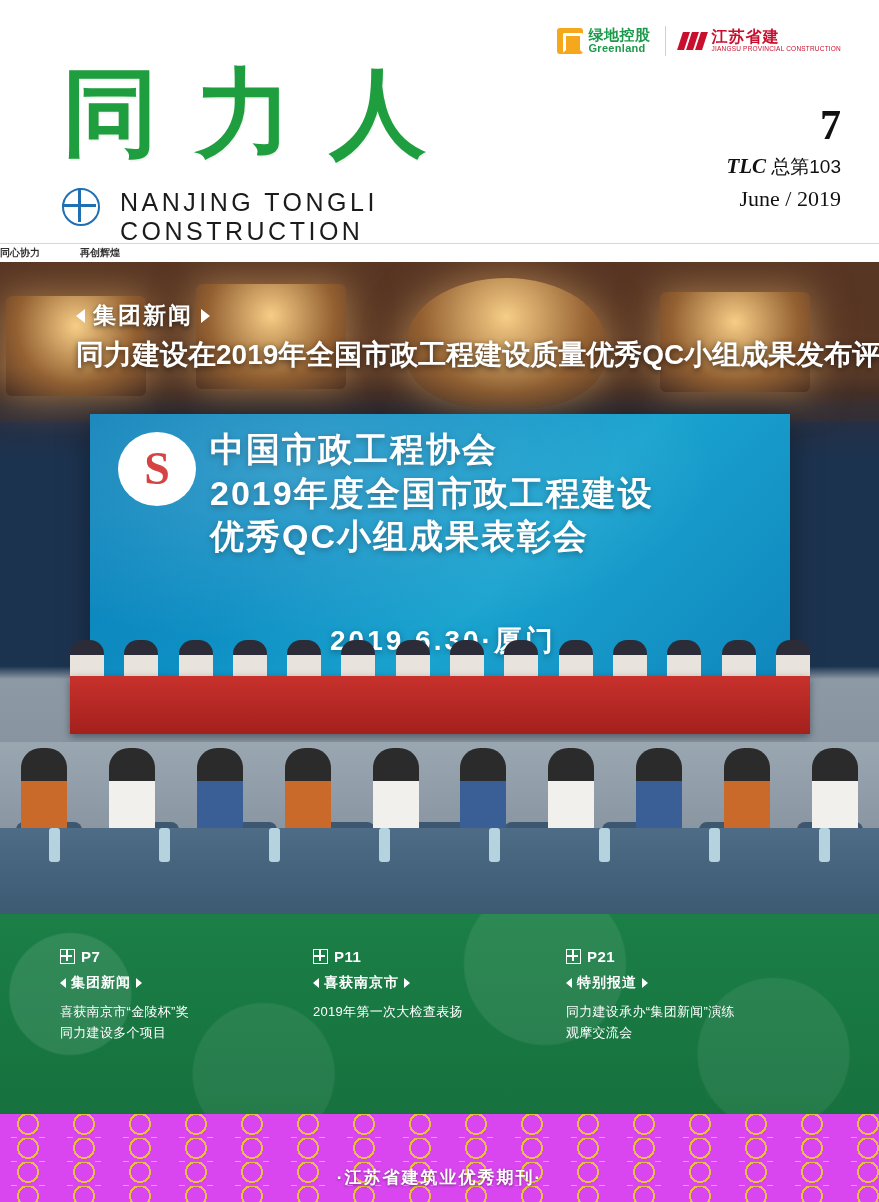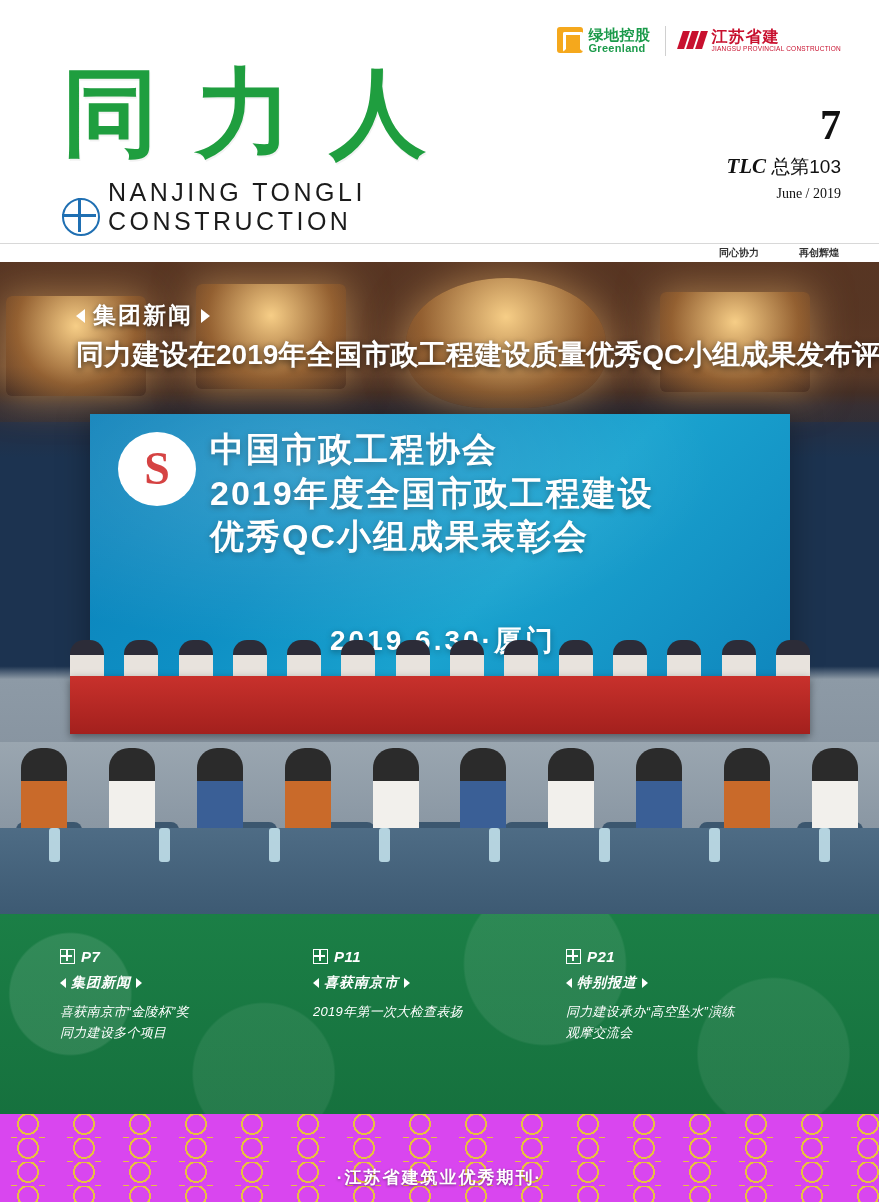--- a/index.html
+++ b/index.html
@@ -28,21 +28,21 @@
   .brandbar {
     position: absolute;
     top: 26px;
     right: 38px;
     display: flex;
     align-items: center;
     gap: 14px;
   }
   .brand {
     display: flex;
-    align-items: flex-start;
+    align-items: center;
     gap: 6px;
   }
   .brand-sep {
     width: 1px;
     height: 30px;
     background: #d0d0d0;
   }
   .greenland-mark {
     width: 26px;
     height: 26px;
@@ -117,23 +117,23 @@
     font-size: 96px;
     font-weight: bold;
     color: #1f9e3f;
     letter-spacing: 38px;
     line-height: 1;
     white-space: nowrap;
     text-shadow: 1px 2px 0 rgba(0,0,0,.05);
   }
   .logo-sub {
     display: flex;
-    align-items: flex-end;
-    gap: 8px;
-    margin-top: 16px;
+    align-items: flex-start;
+    gap: 20px;
+    margin-top: 26px;
   }
   .tl-emblem {
     width: 34px;
     height: 34px;
     border-radius: 50%;
     border: 2.5px solid #1f6fb2;
     position: relative;
     flex: none;
   }
   .tl-emblem::before {
@@ -183,39 +183,38 @@
   }
   .issue-line .total {
     font-style: normal;
     font-family: "Liberation Sans", sans-serif;
     font-size: 19px;
     font-weight: normal;
   }
   .issue-date {
     margin-top: 6px;
     font-family: "Liberation Serif", serif;
-    font-size: 14px;
+    font-size: 22px;
   }
 
   
   .cover {
     position: relative;
     height: 670px;
     overflow: hidden;
     background: #2a3b57;
   }
   .slogan-bar {
     position: absolute;
     top: 0;
     left: 0;
     right: 0;
     height: 18px;
     background: #ffffff;
     display: flex;
-    justify-content: flex-end;
     align-items: center;
     gap: 40px;
     padding-right: 40px;
     font-size: 10px;
     color: #333;
     font-weight: bold;
     z-index: 6;
   }
 
   
@@ -415,21 +414,21 @@
       radial-gradient(circle at 88% 70%, rgba(255,255,255,.07) 0 75px, transparent 77px),
       linear-gradient(to bottom, #1b7f46, #16713e);
   }
   .teaser-row {
     position: relative;
     z-index: 2;
     display: flex;
     padding: 34px 60px 0 60px;
     gap: 0;
   }
-  .teaser-col { width: 33.33%; color: #ffffff; padding-right: 18px; box-sizing: border-box; font-style: italic; }
+  .teaser-col { width: 33.33%; color: #ffffff; padding-right: 18px; box-sizing: border-box; }
   .teaser-page {
     display: flex; align-items: center; gap: 6px;
     font-size: 15px; font-weight: bold; letter-spacing: .5px;
   }
   .page-glyph {
     width: 13px; height: 13px; border: 1.6px solid #fff; position: relative; display: inline-block;
   }
   .page-glyph::before { content:""; position:absolute; left:0; top:5px; width:11px; height:1.6px; background:#fff; }
   .page-glyph::after  { content:""; position:absolute; left:5px; top:0; width:1.6px; height:11px; background:#fff; }
   .teaser-cat {
@@ -652,21 +651,21 @@
         <div class="teaser-page">
           <span class="page-glyph"></span>
           <span>P21</span>
         </div>
         <div class="teaser-cat">
           <span class="cat-arrow-l"></span>
           <span>特别报道</span>
           <span class="cat-arrow-r"></span>
         </div>
         <div class="teaser-text">
-          <div>同力建设承办“高空坠水”演练</div>
+          <div>同力建设承办“集团新闻”演练</div>
           <div>观摩交流会</div>
         </div>
       </div>
 
     </div>
   </div>
 
   <div class="footer">
     <div class="waves"></div>
     <div class="footer-ribbon">

